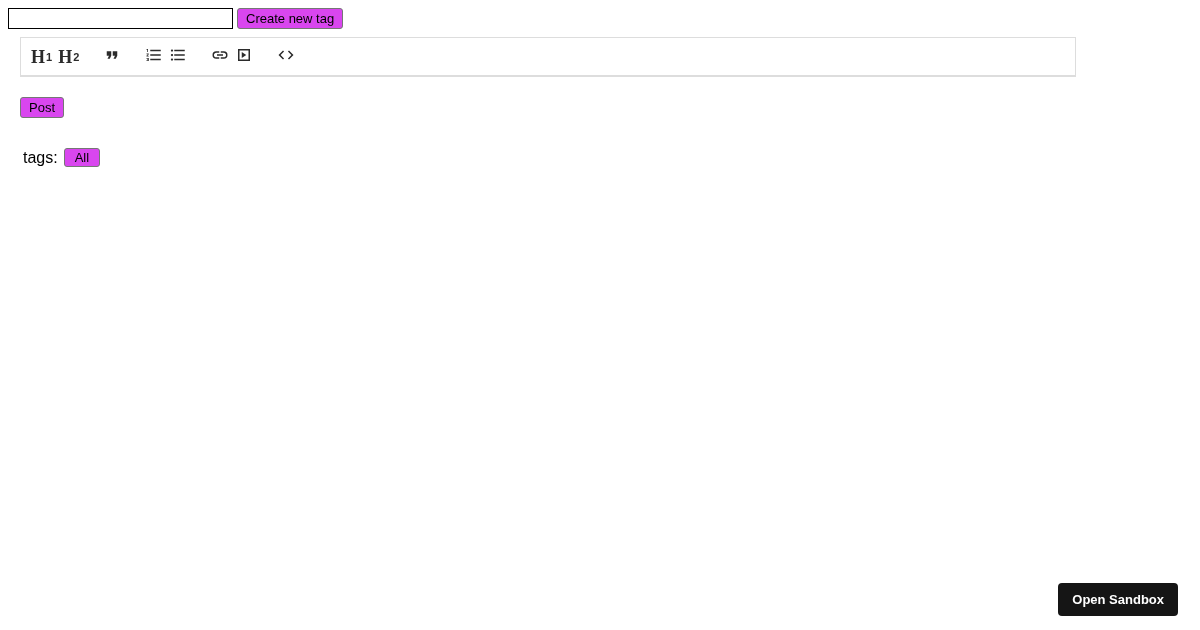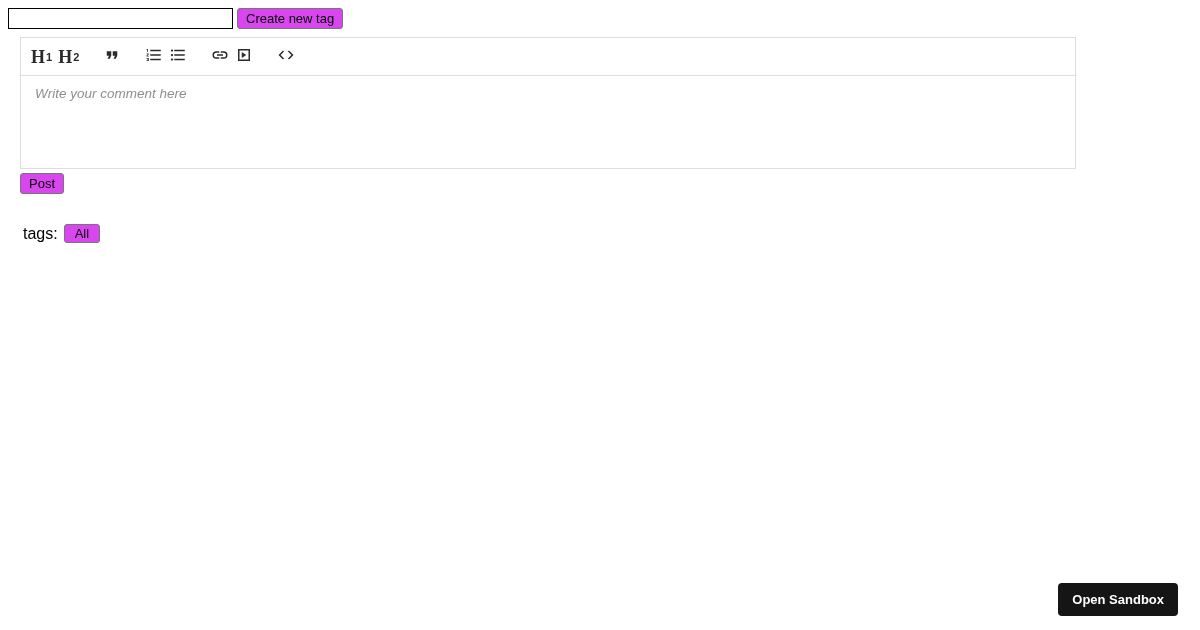--- a/index.html
+++ b/index.html
@@ -81,21 +81,21 @@
       min-height: 92px;
       padding: 10px 14px;
     }
     .editor-placeholder {
       color: #8e8e8e;
       font-style: italic;
       font-size: 13.5px;
     }
     .post-row {
       margin-left: 12px;
-      margin-top: 4px;
+      margin-top: 20px;
     }
     .tags-row {
       margin-left: 15px;
       margin-top: 30px;
       display: flex;
       align-items: center;
       gap: 6px;
       font-size: 16px;
     }
     .sandbox-btn {
@@ -183,23 +183,20 @@
         <span>
           <svg viewBox="0 0 24 24" fill="currentColor">
               <path d="M9.4 16.6 4.8 12l4.6-4.6L8 6l-6 6 6 6 1.4-1.4zM14.6 7.4 19.2 12l-4.6 4.6L16 18l6-6-6-6-1.4 1.4z"></path>
             </svg>
         </span>
       </span>
     </div>
 
   </div>
 
-  <div class="editor-body">
-    <span class="editor-placeholder">Write your comment here</span>
-  </div>
 </div>
 
 <div class="post-row">
   <button class="btn">Post</button>
 </div>
 
 <div class="tags-row">
   <span>tags:</span>
   <button class="btn btn-small">All</button>
 </div>

